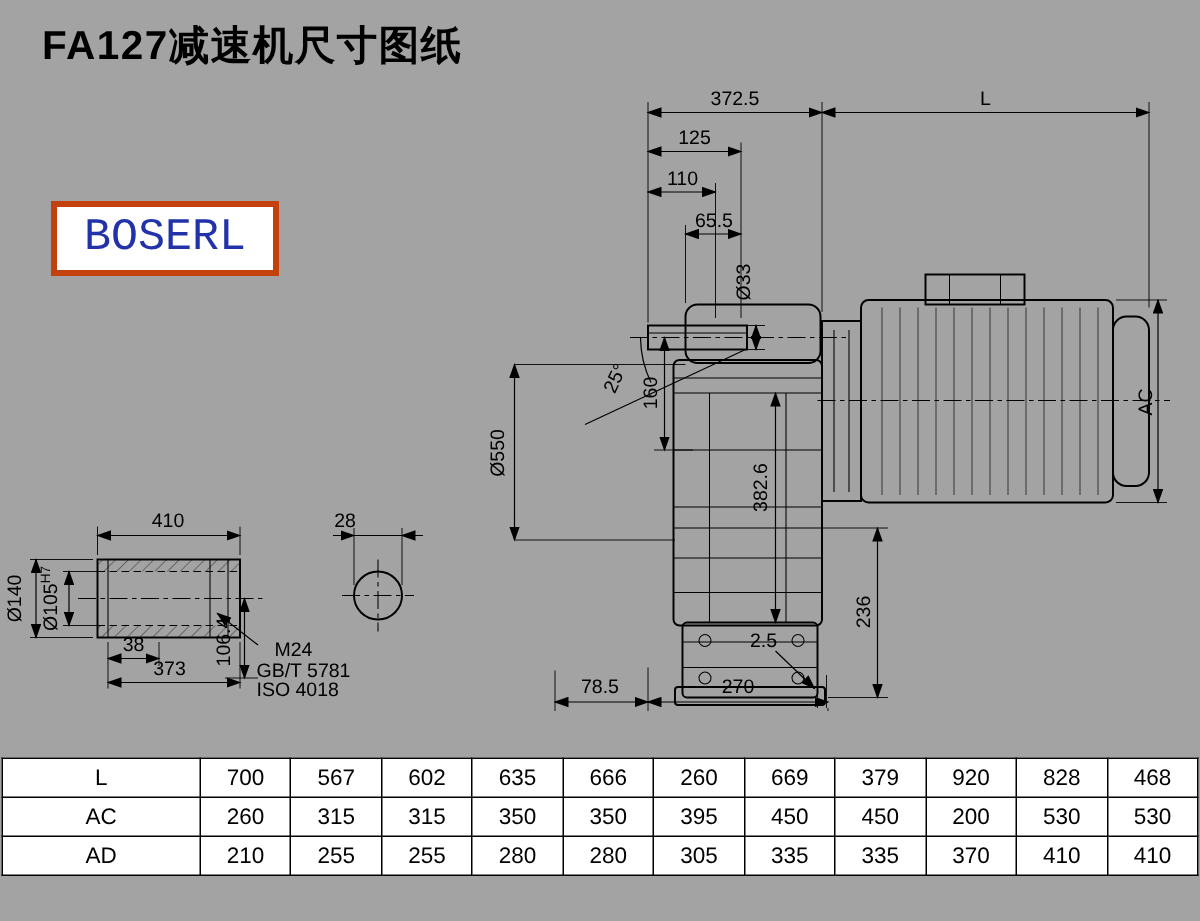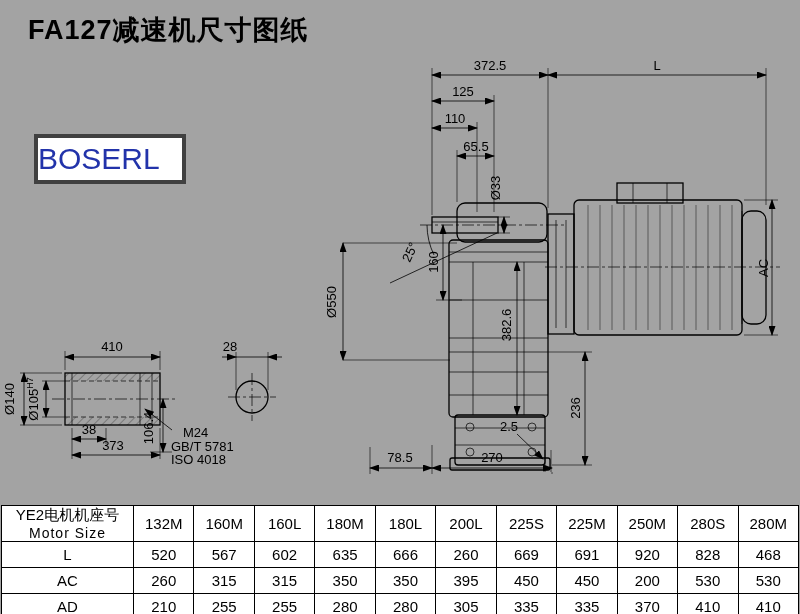--- a/index.html
+++ b/index.html
@@ -1,22 +1,22 @@
 <!DOCTYPE html>
 <html><head>
 <meta charset="utf-8">
 <style>
   * { margin:0; padding:0; box-sizing:border-box; }
   html,body { background:#fff; }
   .page { position:relative; width:800px; height:614px; background:#a3a3a3; overflow:hidden;
           font-family:"Liberation Sans",sans-serif; color:#000; }
   .title { position:absolute; left:28px; top:12px; font-size:27px; font-weight:bold; letter-spacing:1px; }
-  .logo-box { position:absolute; left:34px; top:134px; width:152px; height:50px; border:4px solid #404040;
-              background:#fff; display:flex; align-items:center; 
-              font-family:Liberation Sans, sans-serif; font-size:30px; color:#2233aa; }
+  .logo-box { position:absolute; left:34px; top:134px; width:152px; height:50px; border:4px solid #c2410c;
+              background:#fff; display:flex; align-items:center; justify-content:center;
+              font-family:Liberation Mono, monospace; font-size:30px; color:#2233aa; }
   svg.drawing { position:absolute; left:0; top:0; }
   svg .ol  { stroke:#000; stroke-width:1.3; fill:none; }
   svg .il  { stroke:#000; stroke-width:0.7; fill:none; }
   svg .fin { stroke:#000; stroke-width:0.45; fill:none; }
   svg .dim { stroke:#000; stroke-width:0.8; fill:none; }
   svg .ext { stroke:#000; stroke-width:0.6; fill:none; }
   svg .cl  { stroke:#000; stroke-width:0.7; fill:none; stroke-dasharray:12 3 3 3; }
   svg .dash{ stroke:#000; stroke-width:0.7; fill:none; stroke-dasharray:5 3; }
   svg text.d { font-family:"Liberation Sans",sans-serif; font-size:13px; fill:#000; stroke:none; text-anchor:middle; }
   svg text.start { text-anchor:start; }
@@ -257,47 +257,30 @@
         <col>
         <col>
         <col>
         <col>
         <col>
         <col>
         <col>
         <col>
     </colgroup>
     <tbody>
-        <tr class="hdr">
-      <th>
-        <div>YE2电机机座号</div>
-        <div class="hdr-en">Motor Size</div>
-      </th>
-      <th>132M</th>
-      <th>160M</th>
-      <th>160L</th>
-      <th>180M</th>
-      <th>180L</th>
-      <th>200L</th>
-      <th>225S</th>
-      <th>225M</th>
-      <th>250M</th>
-      <th>280S</th>
-      <th>280M</th>
-    </tr>
     <tr>
       <td>L</td>
-      <td>520</td>
+      <td>700</td>
       <td>567</td>
       <td>602</td>
       <td>635</td>
       <td>666</td>
       <td>260</td>
       <td>669</td>
-      <td>691</td>
+      <td>379</td>
       <td>920</td>
       <td>828</td>
       <td>468</td>
     </tr>
     <tr>
       <td>AC</td>
       <td>260</td>
       <td>315</td>
       <td>315</td>
       <td>350</td>

